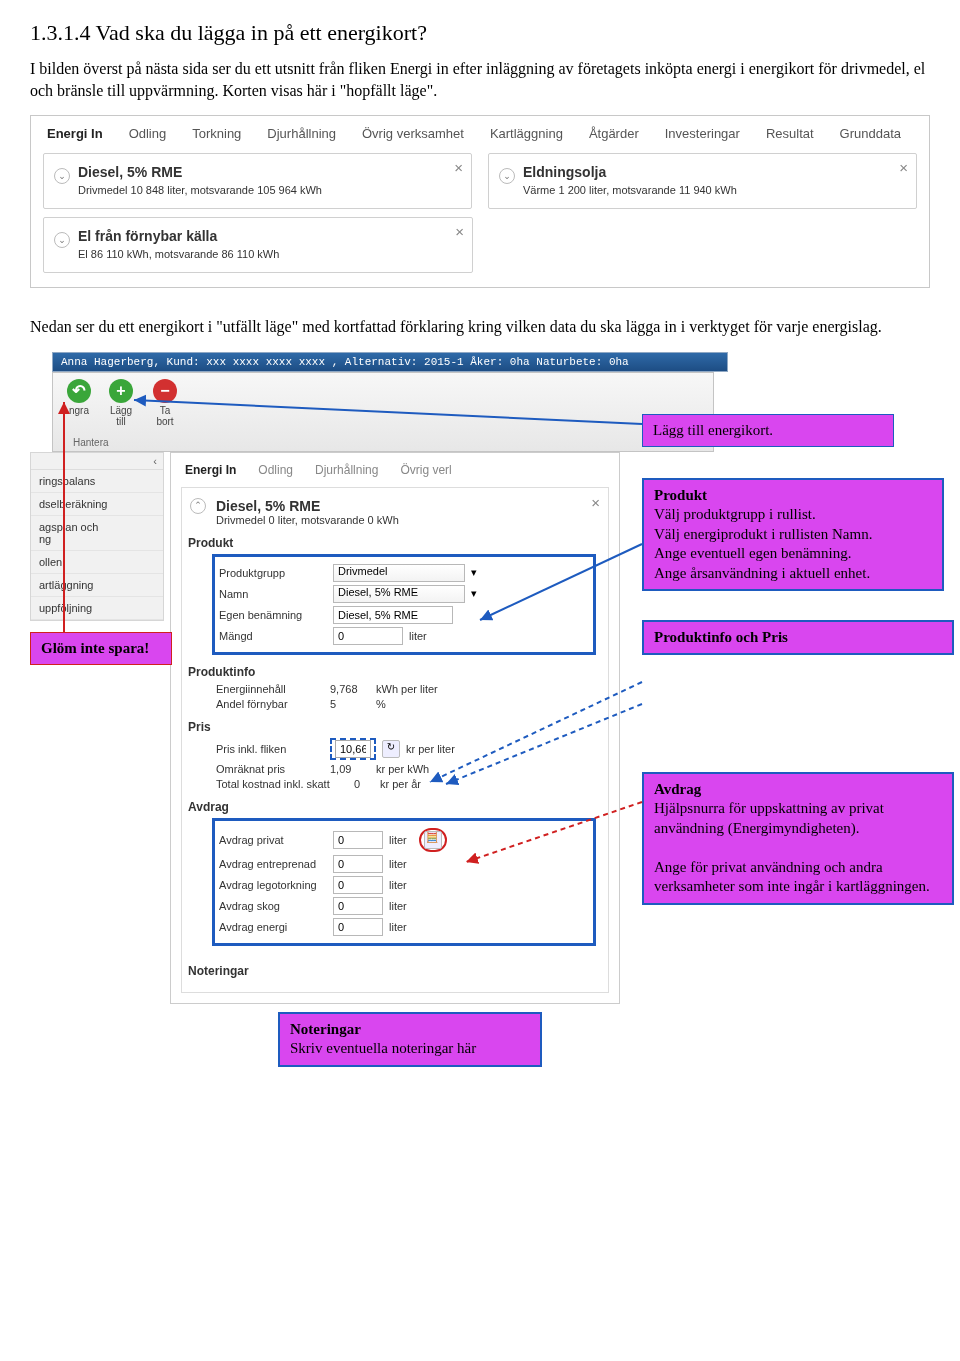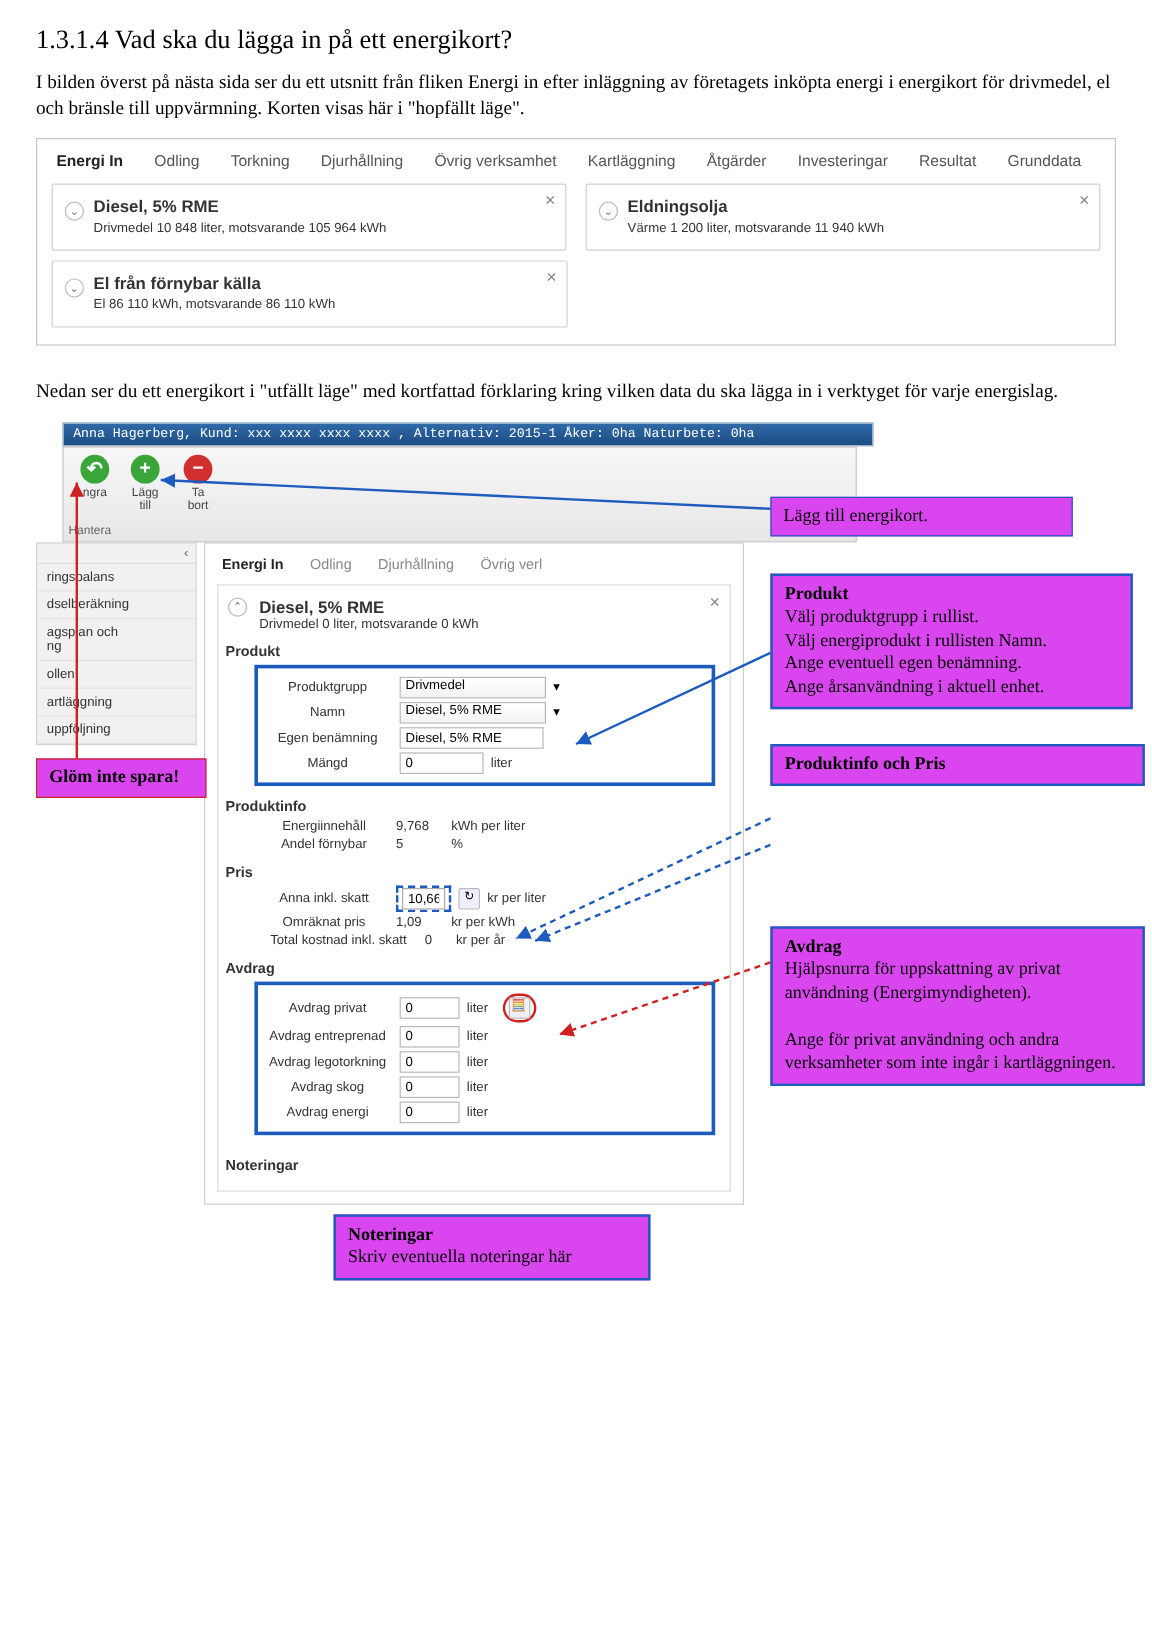--- a/index.html
+++ b/index.html
@@ -15,37 +15,37 @@
   .card .close{position:absolute;right:8px;top:6px;color:#888;font-size:15px;line-height:1}
   .chev{position:absolute;left:10px;top:14px;width:14px;height:14px;border:1px solid #bbb;border-radius:50%;display:flex;align-items:center;justify-content:center;font-size:9px;color:#777}
   .card .title{font-weight:700;font-size:14px;color:#333;margin-bottom:4px}
   .card .sub{font-size:11px;color:#333}
   
   .shot2{position:relative;height:730px;margin-top:6px}
   .ribbon-title{background:linear-gradient(#2f6aa8,#1d4d84);color:#fff;font-family:Liberation Mono, monospace;font-size:11px;padding:3px 8px;width:658px;position:absolute;left:22px;top:0;border:1px solid #8fa8c4}
   .ribbon{position:absolute;left:22px;top:20px;width:660px;height:78px;background:linear-gradient(#f7f7f7,#e7e7e7);border:1px solid #c4c4c4;font-family:"Segoe UI",sans-serif}
   .ribbon .btn{position:absolute;top:6px;width:40px;text-align:center;font-size:10px;color:#444}
   .ribbon .btn .ic{width:24px;height:24px;border-radius:50%;margin:0 auto 2px;display:flex;align-items:center;justify-content:center;color:#fff;font-weight:700;font-size:16px}
-  .ribbon .sect-lbl{position:absolute;left:4px;bottom:3px;font-size:10px;color:#666}
+  .ribbon .sect-lbl{position:absolute;left:20px;bottom:3px;font-size:10px;color:#666}
   .left-col{position:absolute;left:0;top:100px;width:132px;background:#f1f1f1;border:1px solid #d6d6d6;font-family:"Segoe UI",sans-serif;font-size:11px}
   .left-col .toggle{padding:2px 6px;color:#666;text-align:right;border-bottom:1px solid #ddd}
   .left-col .item{padding:5px 8px;border-bottom:1px solid #e4e4e4;color:#333}
   .formwrap{position:absolute;left:140px;top:100px;width:448px;border:1px solid #ccc;background:#fff;font-family:"Segoe UI",sans-serif;font-size:12px}
   .formwrap .tabs2{display:flex;gap:22px;padding:10px 14px;color:#888}
   .formwrap .tabs2 .t.active{color:#222;font-weight:600}
   .formwrap .inner{border:1px solid #ddd;margin:0 10px 10px;padding:10px 12px 10px 34px;position:relative}
   .formwrap .inner .chev2{position:absolute;left:8px;top:10px;width:14px;height:14px;border:1px solid #bbb;border-radius:50%;font-size:9px;color:#777;text-align:center;line-height:13px}
   .formwrap .inner .close2{position:absolute;right:8px;top:6px;color:#888;font-size:15px}
   .formwrap .ttl{font-weight:700;font-size:14px;color:#333}
   .formwrap .sub{font-size:11px;color:#333;margin-bottom:10px}
   .sect-lbl2{font-weight:600;color:#333;font-size:12px;margin:10px 0 4px;margin-left:-28px}
   .row{display:flex;align-items:center;gap:6px;margin:3px 0;font-size:11px}
-  .row .lab{width:108px;text-align:center;color:#333;font-size:11px}
+  .row .lab{width:108px;text-align:left;color:#333;font-size:11px}
   .row .inp{border:1px solid #b8b8b8;background:linear-gradient(#fff,#f3f3f3);height:18px;font-size:11px;padding:0 4px;box-sizing:border-box}
-  .row .inp.dd{width:122px}
+  .row .inp.dd{width:132px}
   .row .inp.txt{width:120px;background:#fff}
   .row .val{width:40px;font-size:11px;color:#333}
   .row .unit{font-size:11px;color:#333}
   
   .anno{position:absolute;font-family:"Times New Roman",serif;font-size:15px;line-height:1.3;background:#d946ef}
   .anno.boxed{border:2px solid #1e5bbf;padding:6px 10px}
   .anno.thin{border:1px solid #1e5bbf;padding:6px 10px}
   .anno .hd{font-weight:700}
   .highlight-blue{border:3px solid #1e5bbf}
   .circle-red{border:2px solid #d02020;border-radius:14px}
@@ -173,21 +173,21 @@
         <span class="unit">kWh per liter</span>
       </div>
       <div class="row">
         <span class="lab">Andel förnybar</span>
         <span class="val">5</span>
         <span class="unit">%</span>
       </div>
 
       <div class="sect-lbl2">Pris</div>
       <div class="row">
-        <span class="lab">Anna inkl. skatt</span>
+        <span class="lab">Pris inkl. fliken</span>
         <span style="border:2px dashed #1e5bbf;padding:0 3px">
           <input class="inp txt" style="width: 36px; border: 1px solid rgb(170, 170, 170);" value="10,66">
         </span>
         <span style="width:16px;height:16px;border:1px solid #bbb;background:#eef;display:inline-block;border-radius:2px;text-align:center;font-size:10px">↻</span>
         <span class="unit">kr per liter</span>
       </div>
       <div class="row">
         <span class="lab">Omräknat pris</span>
         <span class="val">1,09</span>
         <span class="unit">kr per kWh</span>

